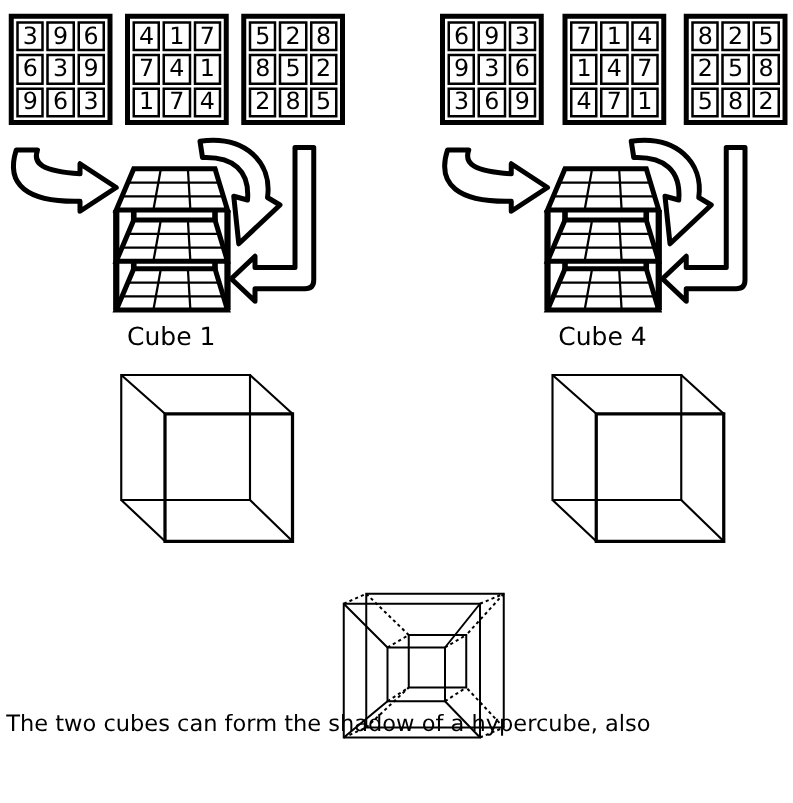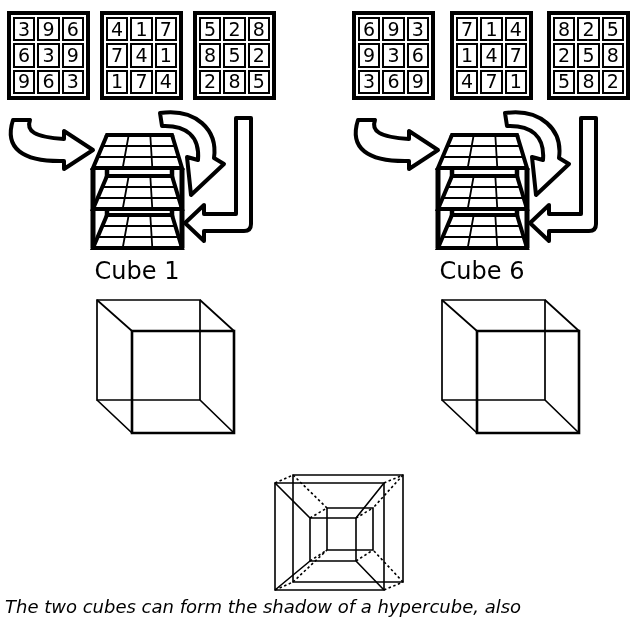--- a/index.html
+++ b/index.html
@@ -6,23 +6,23 @@
   .canvas{position:relative;width:634px;height:642px;background:#fff;overflow:hidden;
           font-family:"DejaVu Sans",sans-serif;color:#000;}
   .num-grid{position:absolute;width:83px;height:89px;box-sizing:border-box;
             border:4px solid #000;background:#fff;display:grid;
             grid-template-columns:repeat(3,1fr);grid-template-rows:repeat(3,1fr);
             gap:2px;padding:2px;}
   .cell{border:2px solid #000;display:flex;align-items:center;justify-content:center;
         font-size:19px;line-height:1;background:#fff;}
   .fig-layer{position:absolute;left:0;top:0;width:634px;height:642px;}
   .cube-label{position:absolute;top:257px;width:140px;text-align:center;
-              font-size:24px;}
-  .caption{position:absolute;left:5px;top:595px;font-size:18px;line-height:23px;
-           white-space:nowrap;font-style:italic;}
+              font-size:20px;}
+  .caption{position:absolute;left:5px;top:568px;font-size:18px;line-height:23px;
+           white-space:nowrap;}
 </style>
 </head>
 <body>
 
 <div class="canvas">
 
   <svg class="fig-layer" viewBox="0 0 634 642">
     <defs>
       <g id="floor">
         <path d="M17,0 H82 L92,33 H3 Z" fill="#fff" stroke="#000" stroke-width="4"></path>
@@ -134,19 +134,19 @@
     <span class="cell">5</span>
     <span class="cell">2</span>
     <span class="cell">5</span>
     <span class="cell">8</span>
     <span class="cell">5</span>
     <span class="cell">8</span>
     <span class="cell">2</span>
   </div>
 
   <div class="cube-label" style="left:67px">Cube 1</div>
-  <div class="cube-label" style="left:412px">Cube 6</div>
+  <div class="cube-label" style="left:412px">Cube 4</div>
 
   <div class="caption">
     <div>The two cubes can form the shadow of a hypercube, also</div>
   </div>
 
 </div>
 
 </body></html>

